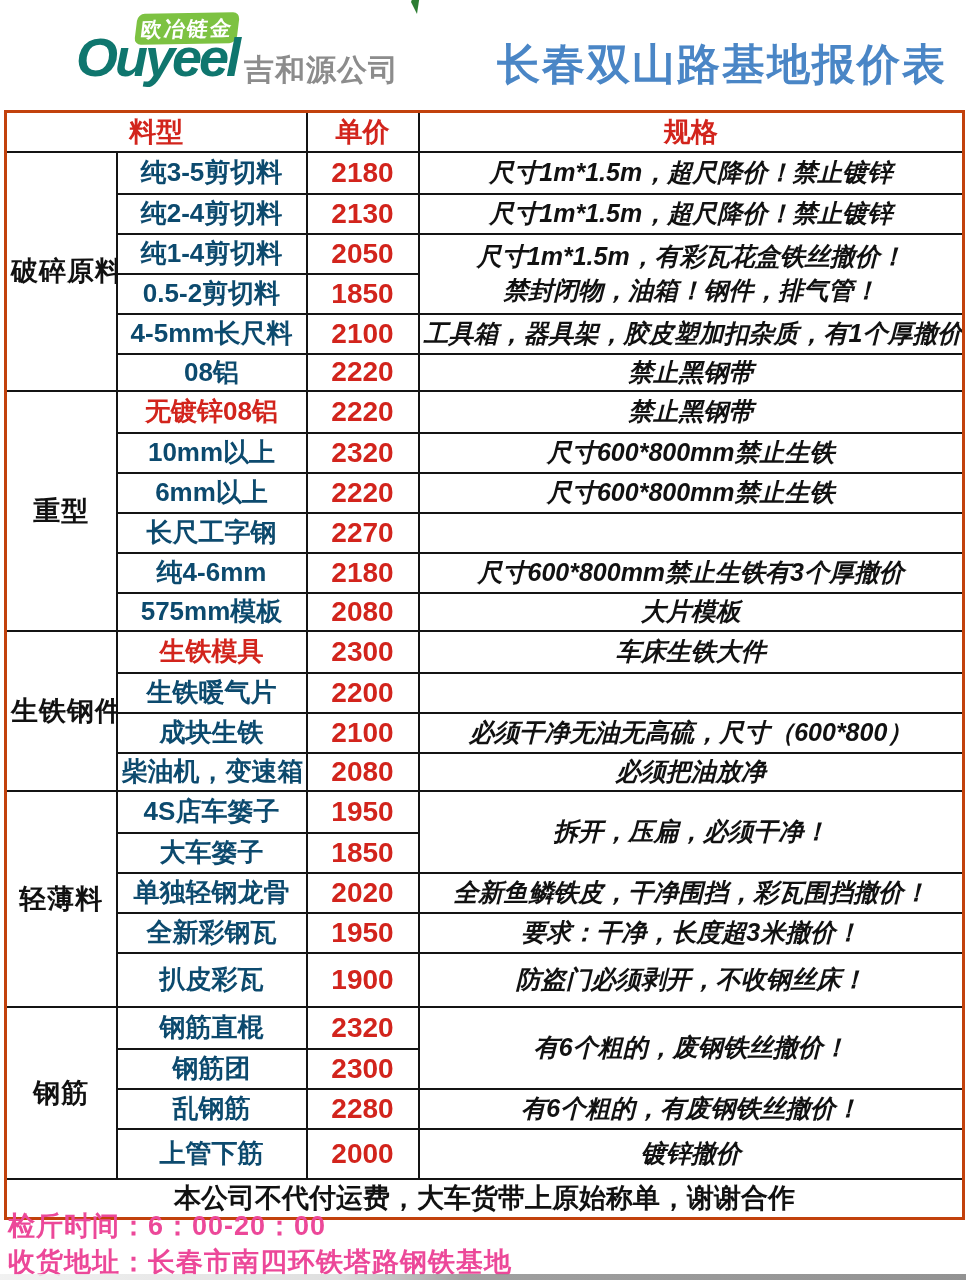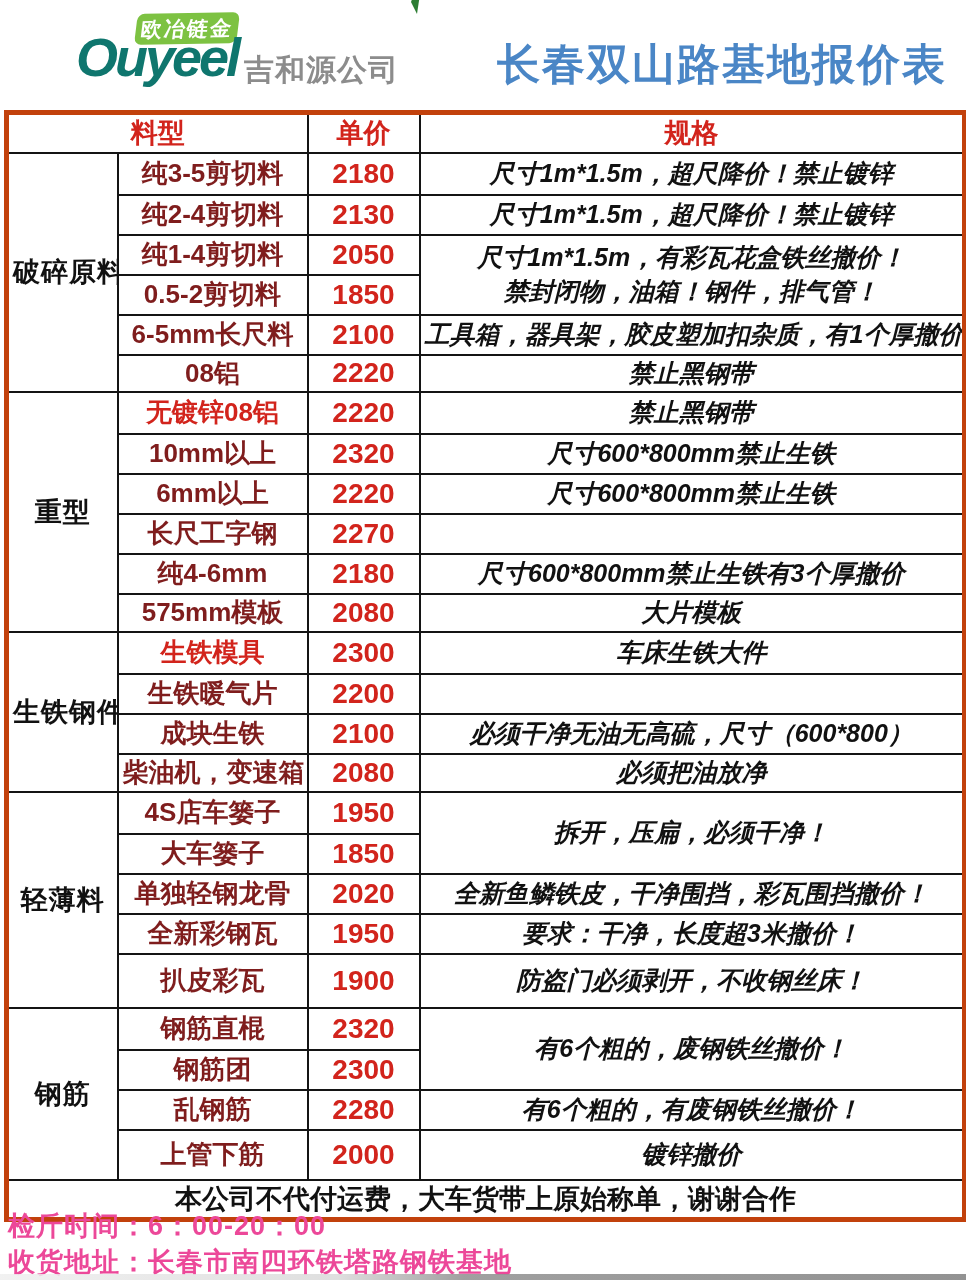--- a/index.html
+++ b/index.html
@@ -28,30 +28,30 @@
   }
   .page-title{
     position:absolute;left:460px;top:36px;width:524px;
     text-align:center;font-size:43px;font-weight:bold;
     color:#4a86c6;letter-spacing:2px;white-space:nowrap;
   }
   
   table.price-table{
     position:absolute;left:4px;top:110px;width:958px;
     border-collapse:collapse;table-layout:fixed;
-    border:5px solid #c2410c;
+    border:3px solid #c2410c;
   }
   .price-table th,.price-table td{
     border:2px solid #141414;padding:0 4px;margin:0;
     text-align:center;vertical-align:middle;
     overflow:hidden;white-space:nowrap;
   }
   .price-table th{font-size:27px;font-weight:bold;color:#d2241c;}
   td.group{font-size:27px;font-weight:bold;color:#111;letter-spacing:1px;}
-  td.mat{font-size:26px;font-weight:bold;color:#7f1d1d;}
+  td.mat{font-size:26px;font-weight:bold;color:#0c4a6e;}
   td.price{font-size:28px;font-weight:bold;color:#d2241c;text-align:center;}
   td.spec{font-size:25px;font-weight:bold;color:#111;font-style:italic;}
   td.spec .line{line-height:1.35;}
   .red{color:#d2241c !important;border-radius:7px;}
   td.note{font-size:27px;font-weight:bold;color:#111;margin-top:26px;}
   
   .info-line{
     position:absolute;left:8px;
     font-size:27px;font-weight:bold;color:#ec4899;letter-spacing:1px;white-space:nowrap;
   }
@@ -109,21 +109,21 @@
     <td class="spec" rowspan="2">
       <div class="line">尺寸1m*1.5m，有彩瓦花盒铁丝撤价！</div>
       <div class="line">禁封闭物，油箱！钢件，排气管！</div>
     </td>
   </tr>
   <tr style="height:40px">
     <td class="mat">0.5-2剪切料</td>
     <td class="price">1850</td>
   </tr>
   <tr style="height:40px">
-    <td class="mat">6-5mm长尺料</td>
+    <td class="mat">4-5mm长尺料</td>
     <td class="price">2100</td>
     <td class="spec">工具箱，器具架，胶皮塑加扣杂质，有1个厚撤价！</td>
   </tr>
   <tr style="height:26px">
     <td class="mat">08铝</td>
     <td class="price">2220</td>
     <td class="spec">禁止黑钢带</td>
   </tr>
 
   <tr style="height:42px">

